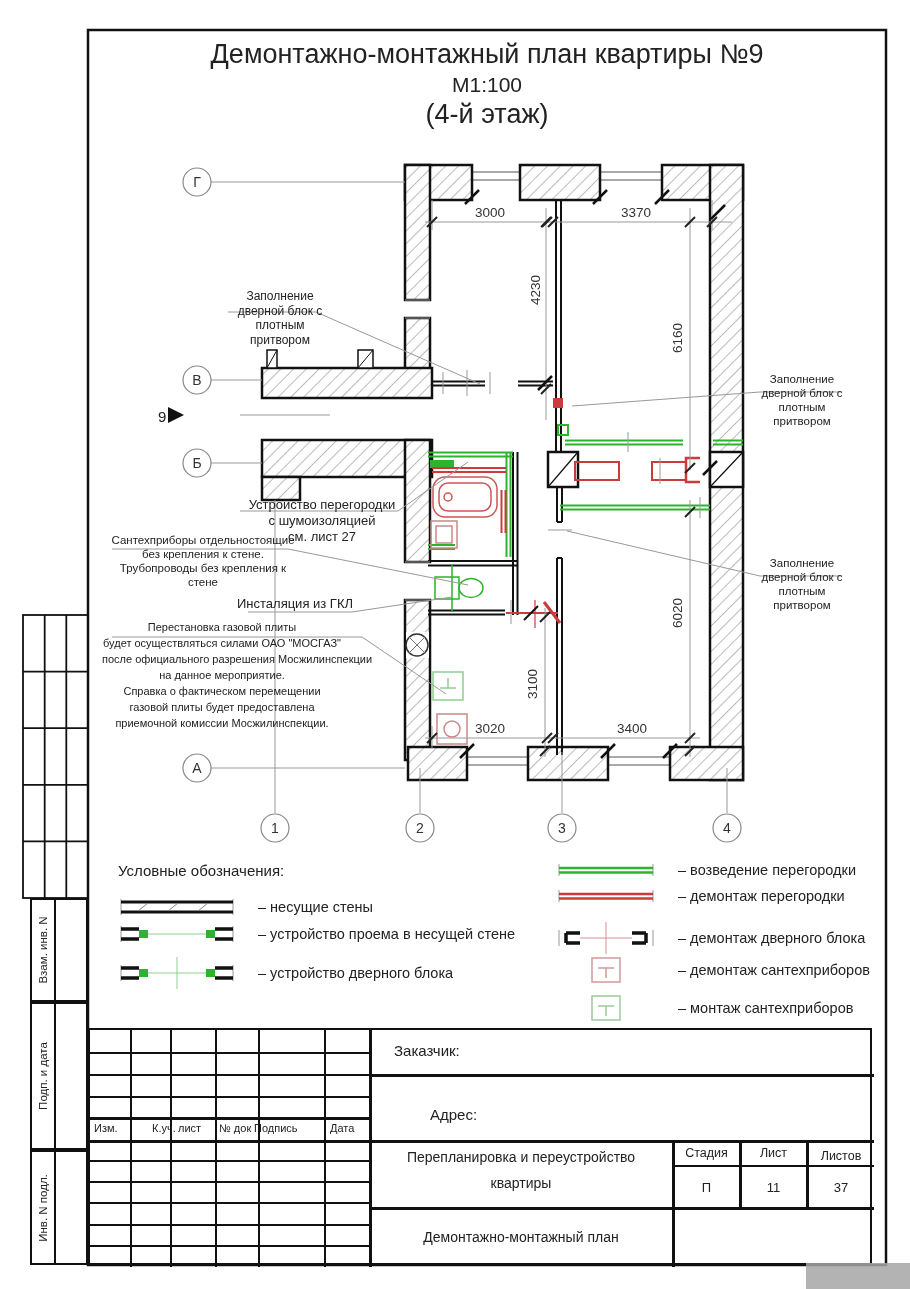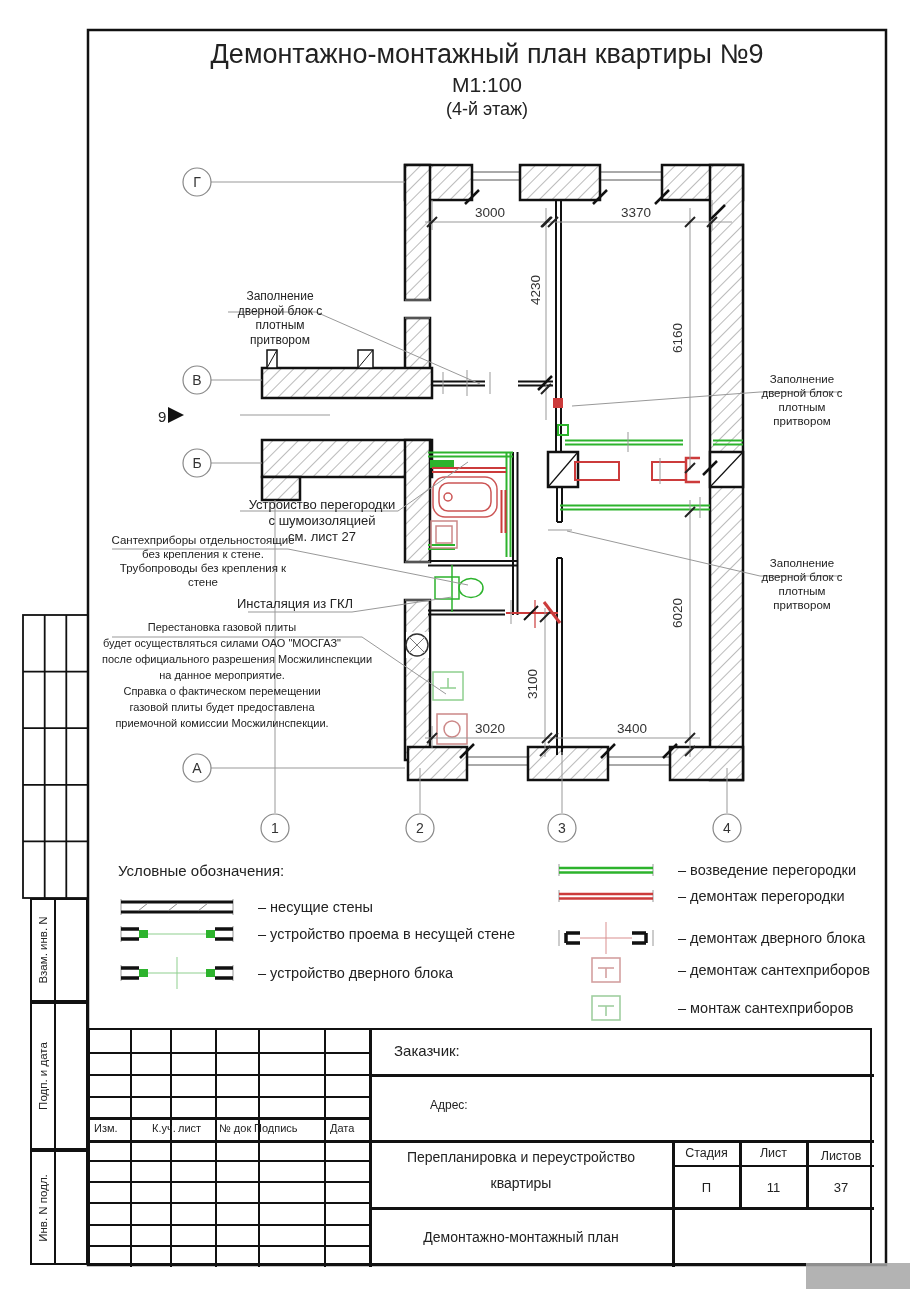--- a/index.html
+++ b/index.html
@@ -3,21 +3,21 @@
 <meta charset="utf-8">
 <style>
   html,body{margin:0;padding:0;background:#e8e8e8;}
   .sheet{position:relative;width:910px;height:1289px;background:#fff;overflow:hidden;
          font-family:"Liberation Sans",sans-serif;color:#1a1a1a;}
   .abs{position:absolute;}
   svg text{font-family:"Liberation Sans",sans-serif;}
   .title{left:88px;top:38px;width:798px;text-align:center;line-height:1.25;color:#222;}
   .title .t1{font-size:27px;}
   .title .t2{font-size:21px;}
-  .title .t3{font-size:18px;}
+  .title .t3{font-size:27px;}
   .ann{text-align:center;color:#222;line-height:1.22;}
   .ann div{white-space:nowrap;}
   
   .leg-title{left:118px;top:862px;font-size:15px;color:#222;}
   .leg-row{display:flex;align-items:center;gap:22px;}
   .leg-row .sym{flex:0 0 auto;}
   .leg-row .lab{font-size:14.5px;color:#222;white-space:nowrap;}
   
   .tb{left:88px;top:1028px;width:784px;height:237px;border:2px solid #111;box-sizing:border-box;}
   .ln{position:absolute;background:#111;}
@@ -469,21 +469,21 @@
 
     <div class="ln" style="left:279px;top:44px;width:505px;height:2.5px;"></div>
     <div class="ln" style="left:279px;top:110px;width:505px;height:2.5px;"></div>
     <div class="ln" style="left:582px;top:110px;width:2.5px;height:127px;"></div>
     <div class="ln" style="left:649px;top:110px;width:2.5px;height:67px;"></div>
     <div class="ln" style="left:716px;top:110px;width:2.5px;height:67px;"></div>
     <div class="ln" style="left:584px;top:135px;width:200px;height:2px;"></div>
     <div class="ln" style="left:279px;top:177px;width:505px;height:2.5px;"></div>
 
     <div class="tb-lab" style="left:304px;top:12px;font-size:15px;">Заказчик:</div>
-    <div class="tb-lab" style="left:340px;top:68px;font-size:12px;">Адрес:</div>
+    <div class="tb-lab" style="left:340px;top:76px;font-size:15px;">Адрес:</div>
 
     <div class="cell-center" style="left:281px;top:112px;width:300px;height:30px;font-size:14px;">Перепланировка и переустройство</div>
     <div class="cell-center" style="left:281px;top:138px;width:300px;height:30px;font-size:14px;">квартиры</div>
 
     <div class="cell-center" style="left:584px;top:110px;width:65px;height:25px;font-size:12.5px;">Стадия</div>
     <div class="cell-center" style="left:651px;top:110px;width:65px;height:25px;font-size:12.5px;">Лист</div>
     <div class="cell-center" style="left:718px;top:110px;width:66px;height:32px;font-size:12.5px;">Листов</div>
     <div class="cell-center" style="left:584px;top:137px;width:65px;height:40px;font-size:13px;">П</div>
     <div class="cell-center" style="left:651px;top:137px;width:65px;height:40px;font-size:13px;">11</div>
     <div class="cell-center" style="left:718px;top:137px;width:66px;height:40px;font-size:13px;">37</div>

